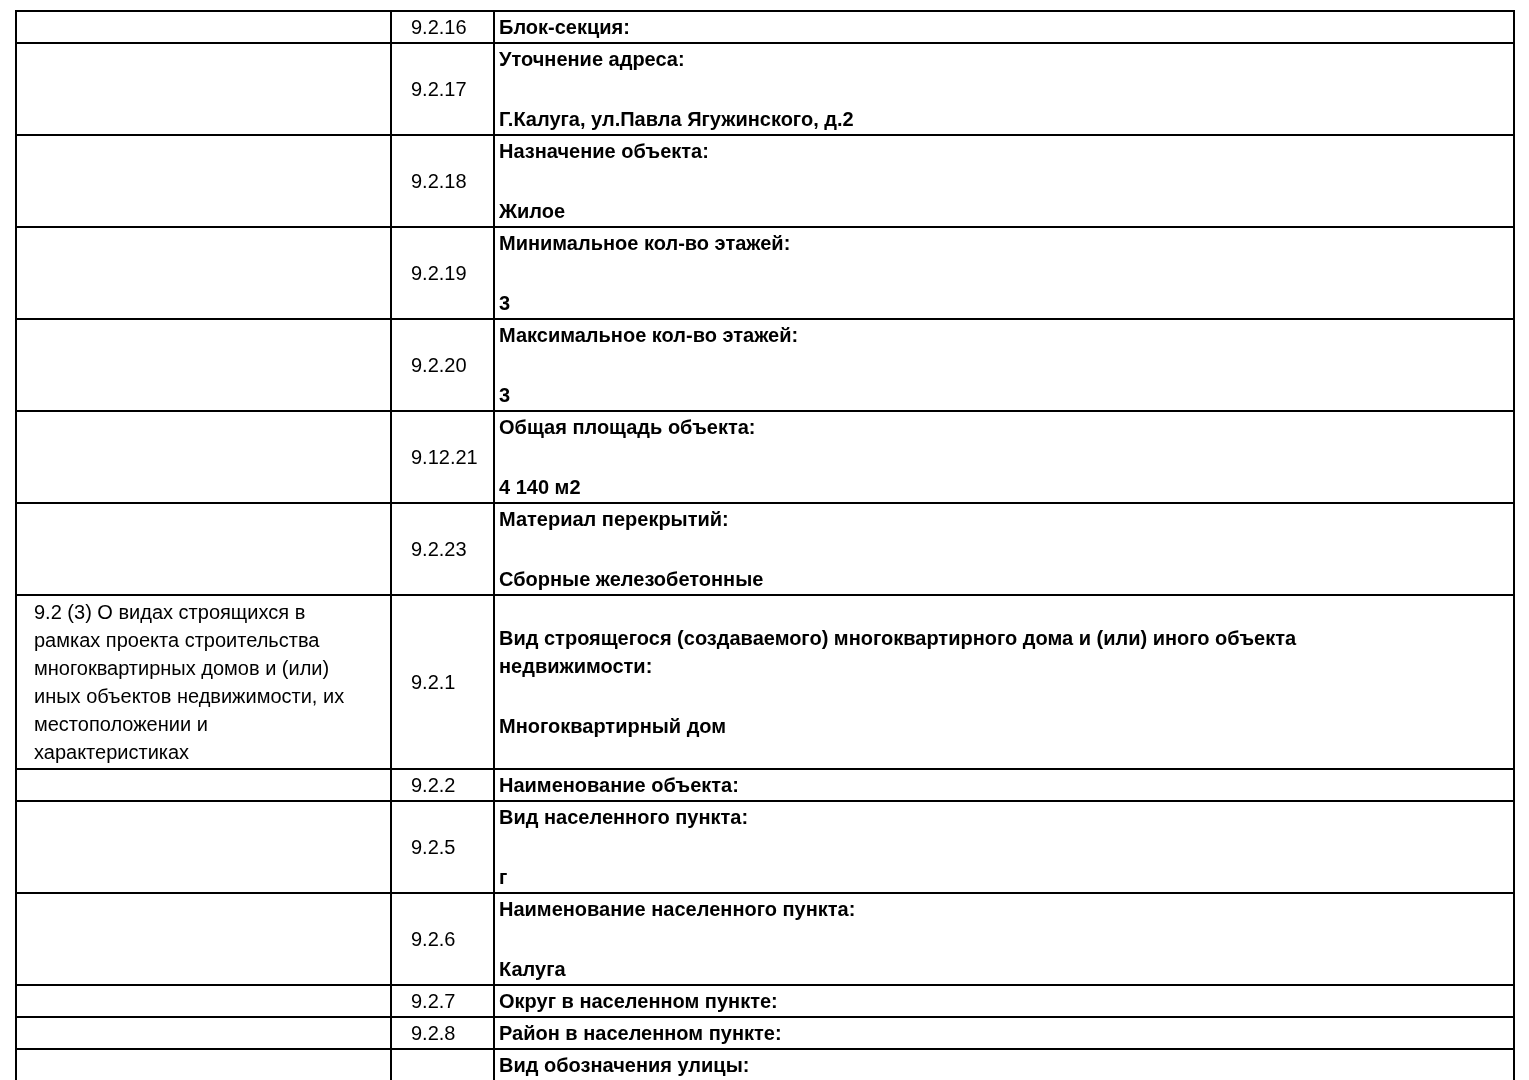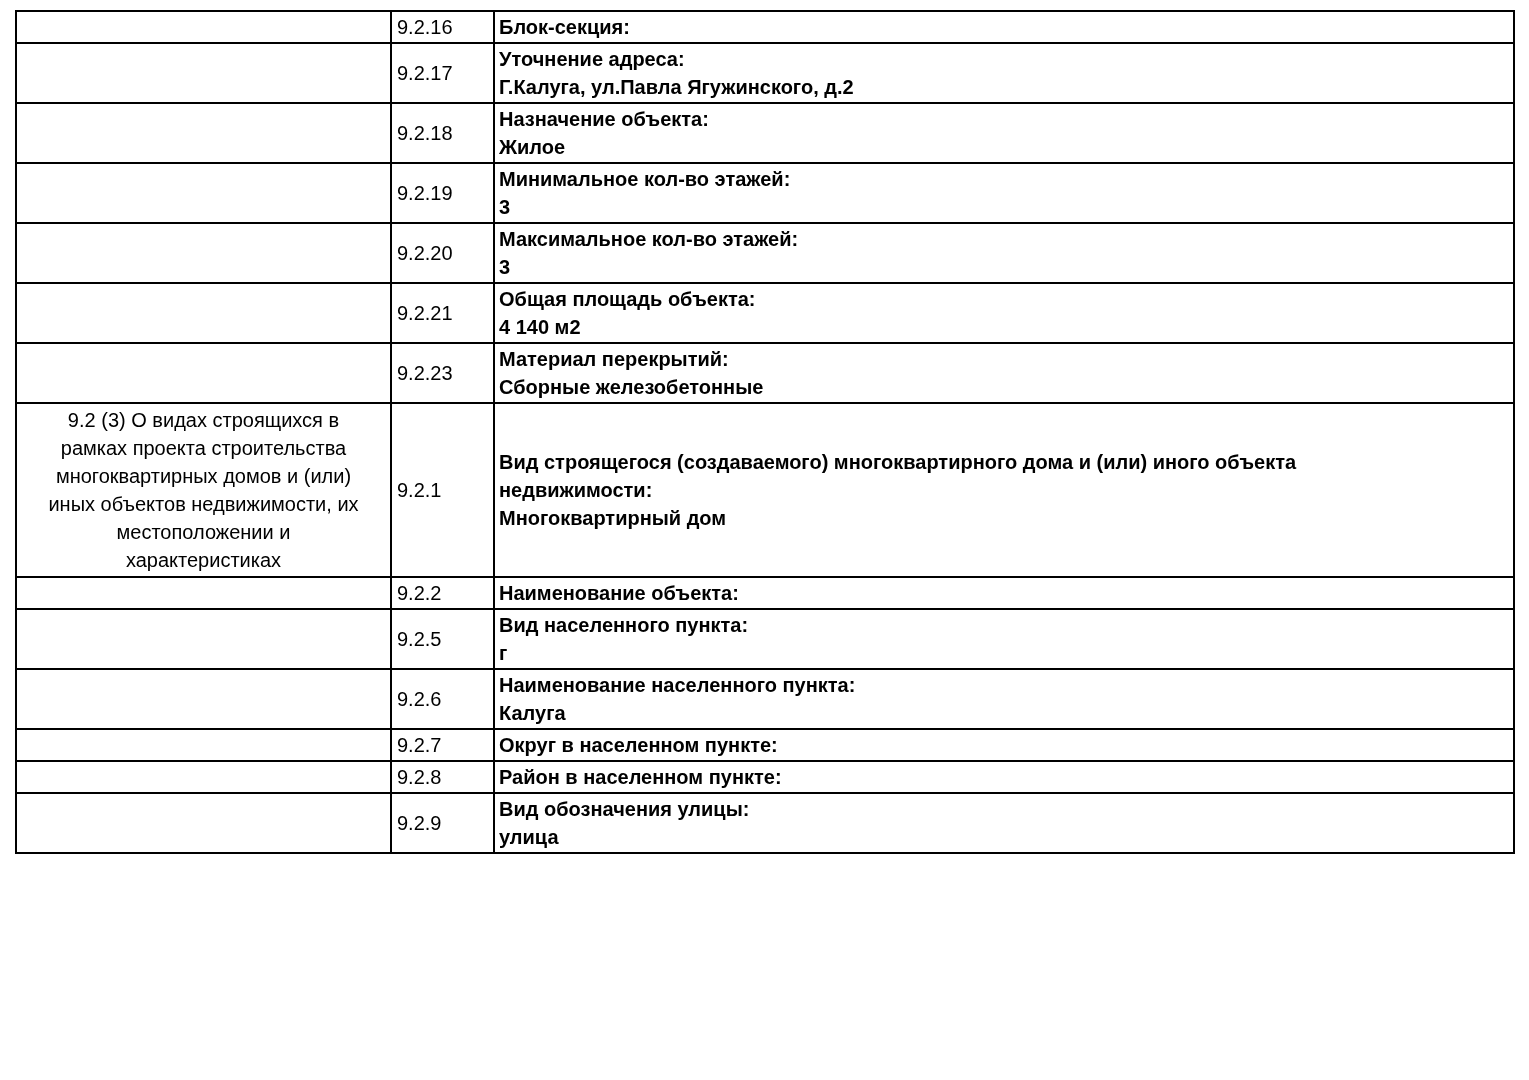--- a/index.html
+++ b/index.html
@@ -31,25 +31,24 @@
     line-height: 28px;
     overflow: hidden;
   }
   tr.h-single { height: 31px; }
   tr.h-double { height: 58px; }
   tr.h-big    { height: 168px; }
   td.section-cell {
     vertical-align: top;
     padding: 2px 17px;
     white-space: pre-line;
-    text-align: center;
   }
-  td.num-cell { padding-left: 5px; }
+  td.num-cell { padding-left: 19px; }
   .field-label { white-space: pre-line; font-weight: bold; }
-  .field-value { font-weight: bold; white-space: pre-line; }
+  .field-value { font-weight: bold; white-space: pre-line; margin-top: 32px; }
 </style>
 </head>
 <body>
 
 <table class="doc-table">
   <colgroup>
     <col class="c-section">
     <col class="c-num">
     <col class="c-value">
   </colgroup>
@@ -94,21 +93,21 @@
       <td class="section-cell"></td>
       <td class="num-cell">9.2.20</td>
       <td class="val-cell">
         <div class="field-label">Максимальное кол-во этажей:</div>
         <div class="field-value">3</div>
       </td>
     </tr>
 
     <tr class="h-double">
       <td class="section-cell"></td>
-      <td class="num-cell">9.2.21</td>
+      <td class="num-cell">9.12.21</td>
       <td class="val-cell">
         <div class="field-label">Общая площадь объекта:</div>
         <div class="field-value">4 140 м2</div>
       </td>
     </tr>
 
 
     <tr class="h-double">
       <td class="section-cell"></td>
       <td class="num-cell">9.2.23</td>

